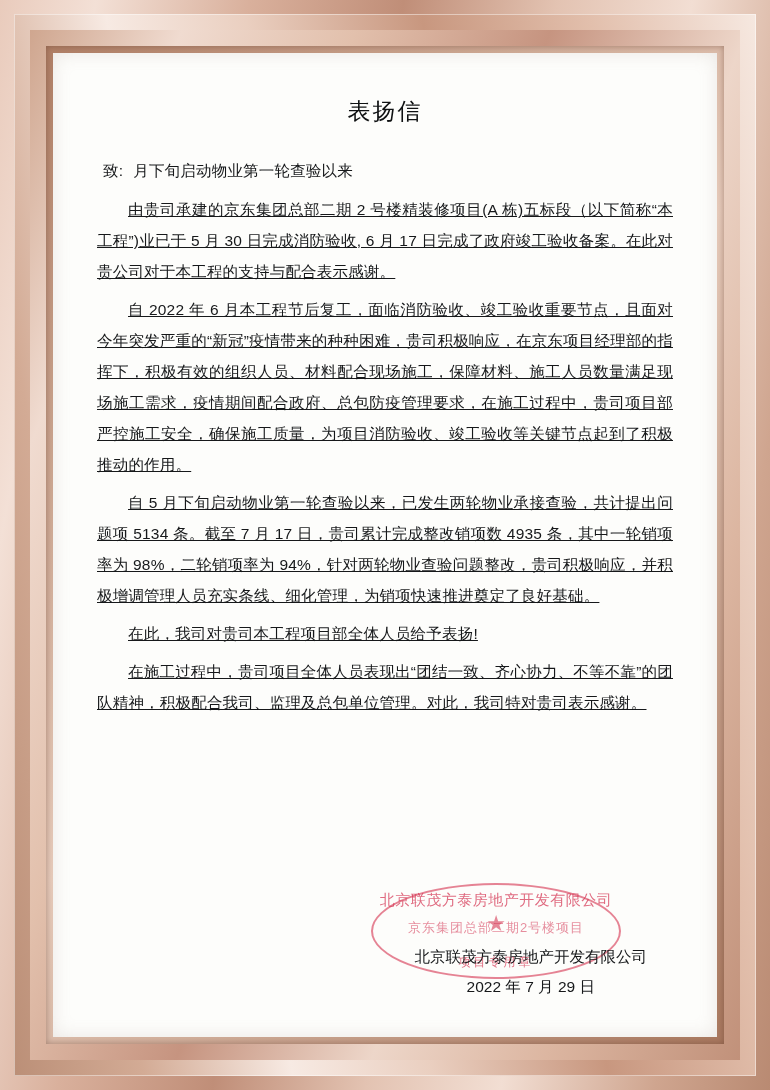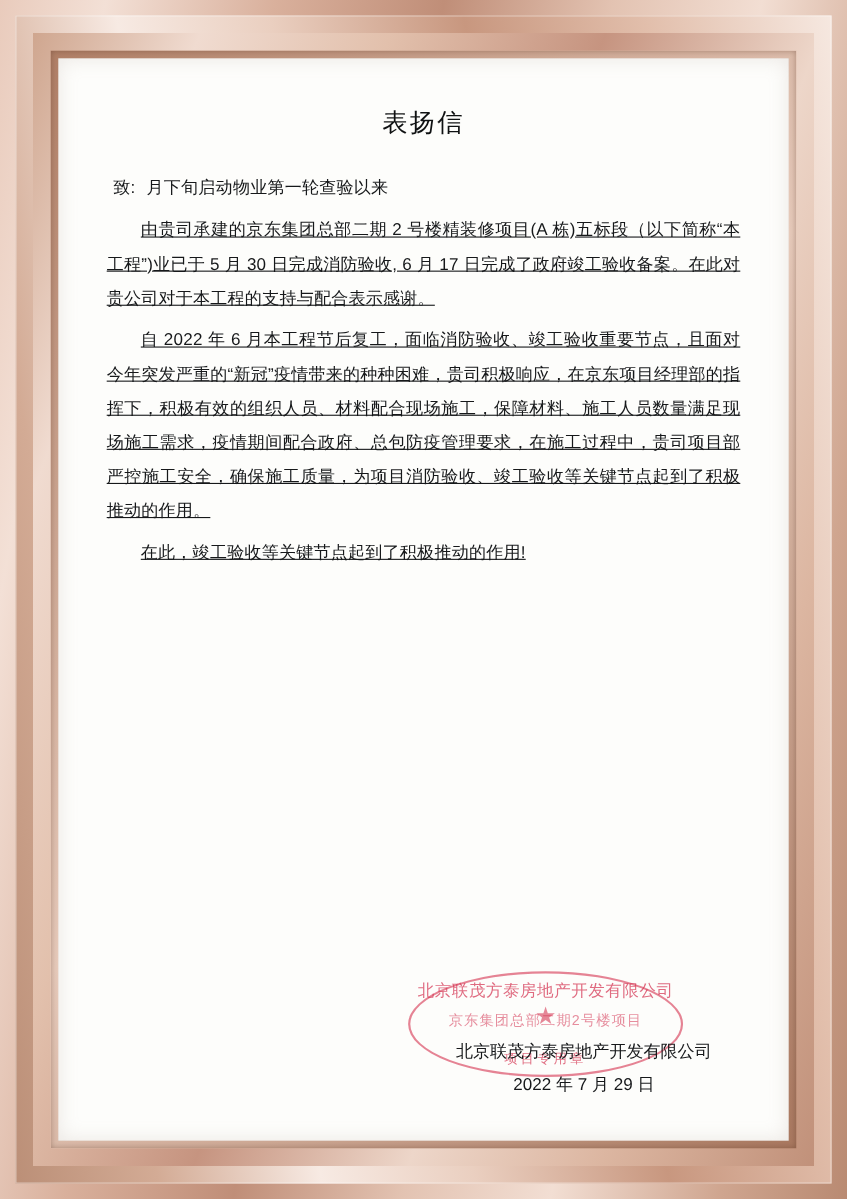--- a/index.html
+++ b/index.html
@@ -216,21 +216,23 @@
     <div class="letter">
 
       <div class="doc-title">表扬信</div>
 
       <div class="salutation">
         <span class="to-label">致:</span><span>月下旬启动物业第一轮查验以来</span>
       </div>
 
       <p class="para">由贵司承建的京东集团总部二期 2 号楼精装修项目(A 栋)五标段（以下简称“本工程”)业已于 5 月 30 日完成消防验收, 6 月 17 日完成了政府竣工验收备案。在此对贵公司对于本工程的支持与配合表示感谢。</p>
       <p class="para">自 2022 年 6 月本工程节后复工，面临消防验收、竣工验收重要节点，且面对今年突发严重的“新冠”疫情带来的种种困难，贵司积极响应，在京东项目经理部的指挥下，积极有效的组织人员、材料配合现场施工，保障材料、施工人员数量满足现场施工需求，疫情期间配合政府、总包防疫管理要求，在施工过程中，贵司项目部严控施工安全，确保施工质量，为项目消防验收、竣工验收等关键节点起到了积极推动的作用。</p>
-      <p class="para closing-note">在此，竣工验收等关键节点起到了积极推动的作用!</p>
+      <p class="para">自 5 月下旬启动物业第一轮查验以来，已发生两轮物业承接查验，共计提出问题项 5134 条。截至 7 月 17 日，贵司累计完成整改销项数 4935 条，其中一轮销项率为 98%，二轮销项率为 94%，针对两轮物业查验问题整改，贵司积极响应，并积极增调管理人员充实条线、细化管理，为销项快速推进奠定了良好基础。</p>
+      <p class="para closing-note">在此，我司对贵司本工程项目部全体人员给予表扬!</p>
+      <p class="para">在施工过程中，贵司项目全体人员表现出“团结一致、齐心协力、不等不靠”的团队精神，积极配合我司、监理及总包单位管理。对此，我司特对贵司表示感谢。</p>
 
     </div>
 
     <div class="stamp">
       <div class="stamp-ellipse"></div>
       <div class="stamp-top-text">北京联茂方泰房地产开发有限公司</div>
       <div class="stamp-star">★</div>
       <div class="stamp-mid-text">京东集团总部二期2号楼项目</div>
       <div class="stamp-bottom-text">项目专用章</div>
     </div>

